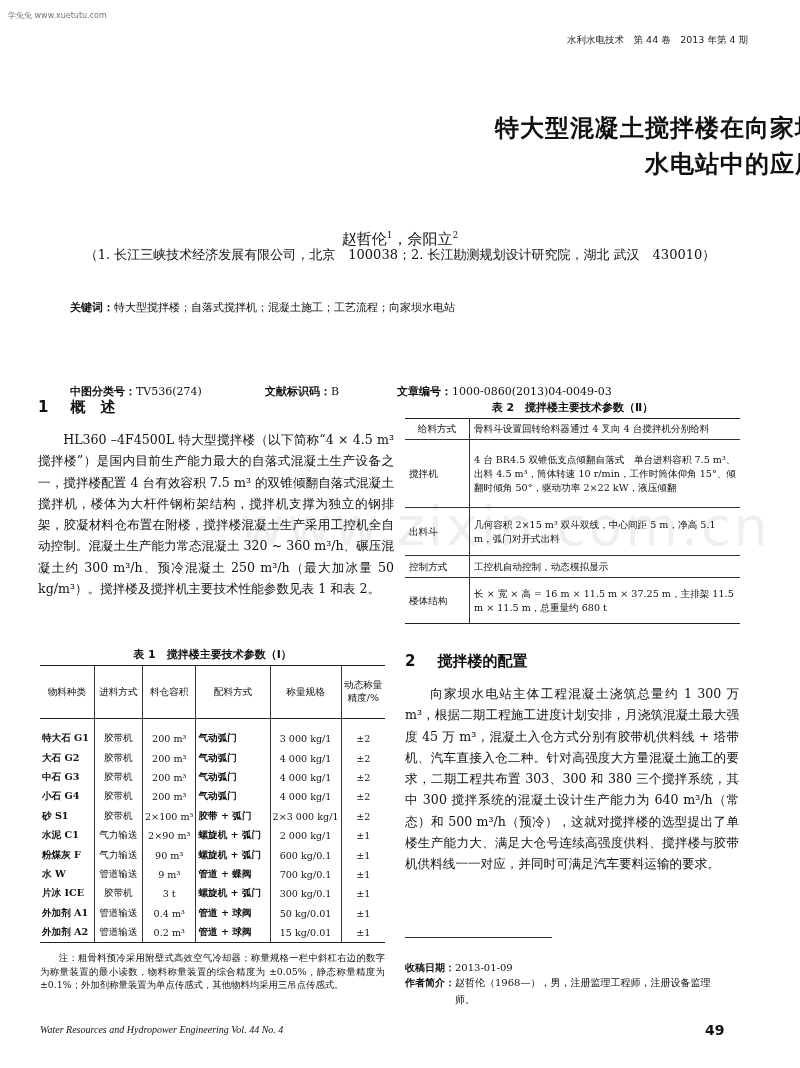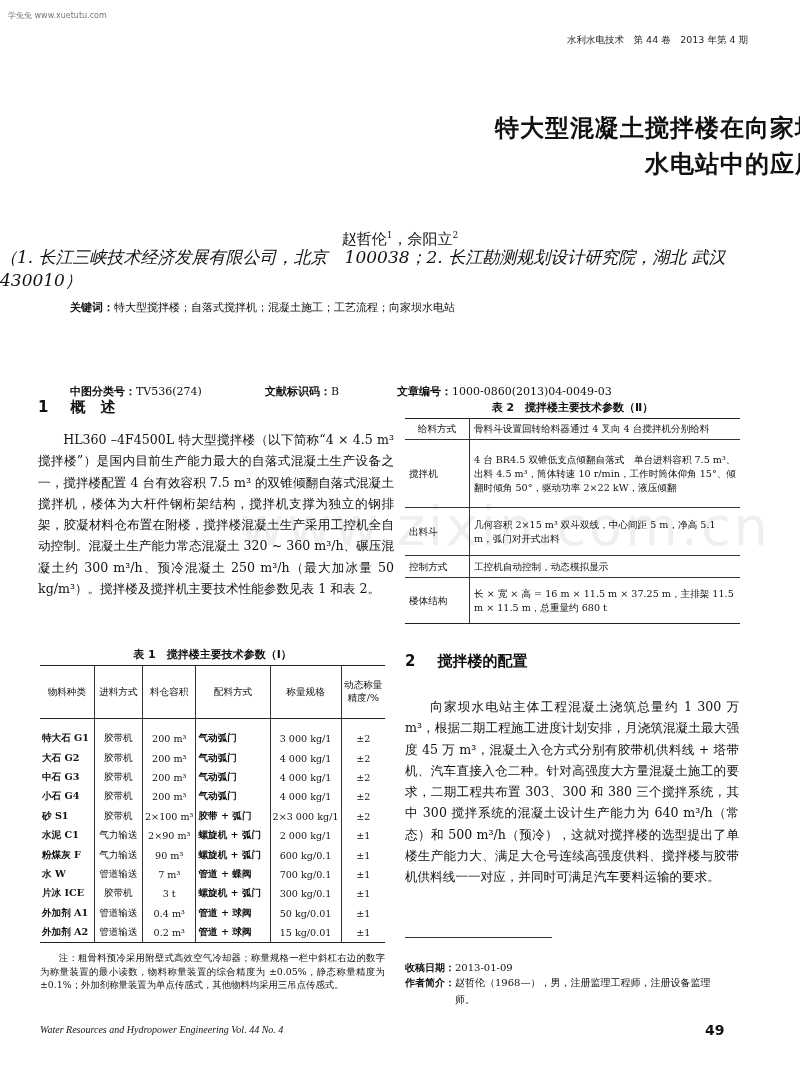--- a/index.html
+++ b/index.html
@@ -5,32 +5,32 @@
   html, body { margin:0; padding:0; background:#fff; }
   body { width:800px; height:1068px; position:relative; overflow:hidden;
          font-family:"DejaVu Serif", "Liberation Serif", serif; color:#111; }
   .abs { position:absolute; }
   .site-mark { left:8px; top:10px; font-size:8px; color:#777; font-family:"DejaVu Sans", sans-serif; }
   .journal-hdr { right:52px; top:34px; font-size:9.5px; color:#222; font-family:"DejaVu Sans", sans-serif; }
   .title { left:0; width:800px; top:110px; text-align:right; font-size:24px; font-weight:bold;
            line-height:36px; font-family:"DejaVu Sans", sans-serif; letter-spacing:1px;margin-left:20px; }
   .authors { left:0; width:800px; top:214px; text-align:center; font-size:15px;margin-top:16px; }
   .authors sup { font-size:9px; }
-  .affil { left:0; width:800px; top:246px; text-align:left; font-size:17px;font-style:italic; }
+  .affil { left:0; width:800px; top:246px; text-align:center; font-size:13px; }
   .kw { left:70px; top:300px; font-size:11px; }
   .cls { left:70px; top:320px; font-size:11px; width:660px; }
   .cls span { display:inline-block;margin-top:32px; }
   .lbl { font-weight:bold; font-family:"DejaVu Sans", sans-serif; }
   .h1 { font-size:15px; font-weight:bold; font-family:"DejaVu Sans", sans-serif; }
   .sec1 { left:38px; top:398px; }
   .sec2 { left:405px; top:652px; }
   .h1 .num { margin-right:22px; }
   .para { font-size:12.6px; line-height:21.3px; text-align:justify; }
   .p1 { left:38px; top:429px; width:356px; text-indent:2em; }
-  .p2 { left:405px; top:683px; width:334px; text-indent:2em;margin-top:13px; }
+  .p2 { left:405px; top:683px; width:334px; text-indent:2em; }
   .tcap { font-size:11px; font-weight:bold; font-family:"DejaVu Sans", sans-serif; text-align:center; }
   .t1cap { left:40px; top:647px; width:345px; }
   .t2cap { left:405px; top:400px; width:335px; }
   table { border-collapse:collapse; font-size:9.6px; }
   .t1 { left:40px; top:665px; width:345px; }
   .t1 th { font-weight:normal; height:52px; border-top:1.5px solid #222; border-bottom:1px solid #222;
            border-left:1px solid #333; padding:0 1px; }
   .t1 th:first-child, .t1 td:first-child { border-left:none; }
   .t1 td { border-left:1px solid #333; height:19.4px; padding:0 2px; white-space:nowrap; }
   .t1 tr.first td { padding-top:10px; }
@@ -149,21 +149,21 @@
         <td class="l">粉煤灰 F</td>
         <td class="c">气力输送</td>
         <td class="c">90 m³</td>
         <td class="l">螺旋机 + 弧门</td>
         <td class="c">600 kg/0.1</td>
         <td class="c">±1</td>
       </tr>
       <tr>
         <td class="l">水 W</td>
         <td class="c">管道输送</td>
-        <td class="c">7 m³</td>
+        <td class="c">9 m³</td>
         <td class="l">管道 + 蝶阀</td>
         <td class="c">700 kg/0.1</td>
         <td class="c">±1</td>
       </tr>
       <tr>
         <td class="l">片冰 ICE</td>
         <td class="c">胶带机</td>
         <td class="c">3 t</td>
         <td class="l">螺旋机 + 弧门</td>
         <td class="c">300 kg/0.1</td>

